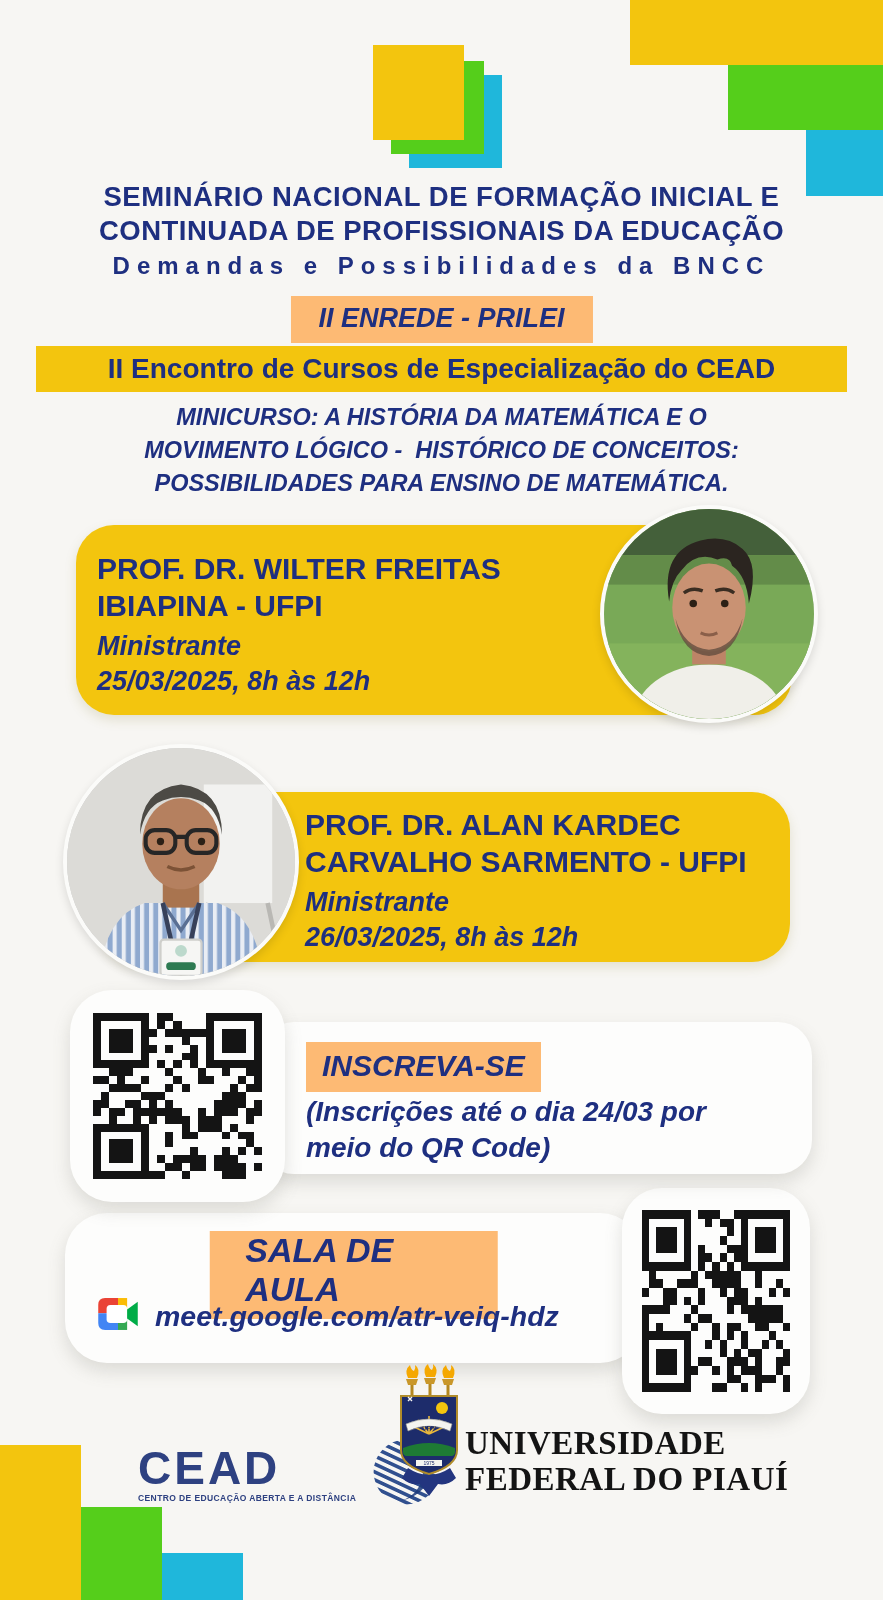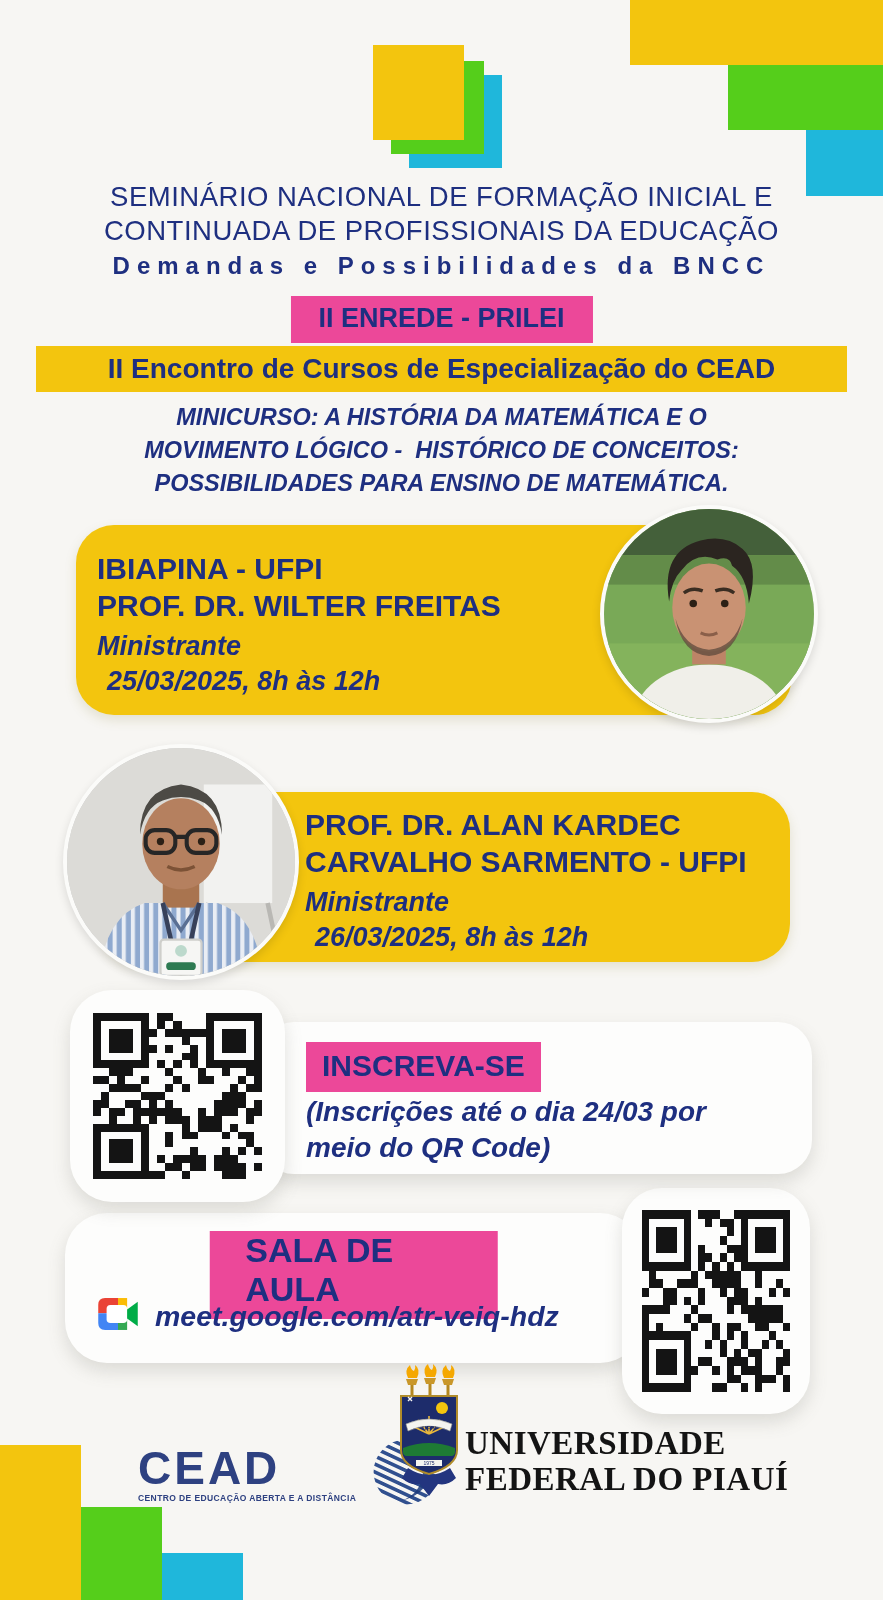--- a/index.html
+++ b/index.html
@@ -4,38 +4,38 @@
 <style>
   html,body{margin:0;padding:0;background:#e9e9e6;}
   .poster{
     position:relative;width:883px;height:1600px;margin:0 auto;
     background:#f7f6f3;overflow:hidden;
     font-family:"Liberation Sans", sans-serif;color:#1e2f80;
   }
   
   .dec{position:absolute;}
   
-  .title-line{position:absolute;left:0;width:100%;text-align:center;font-weight:400;
+  .title-line{position:absolute;left:0;width:100%;text-align:center;font-weight:700;
     font-size:27.5px;letter-spacing:.5px;color:#1e2f80;}
   .subtitle{position:absolute;left:0;width:100%;text-align:center;font-weight:800;
     font-size:24px;letter-spacing:7px;color:#1e2f80;}
-  .chip{background:#ec4899;color:#1e2f80;font-weight:800;display:inline-block;}
+  .chip{background:#fdba74;color:#1e2f80;font-weight:800;display:inline-block;font-style:italic;}
   .badge-enrede{position:absolute;left:50%;transform:translateX(-50%);top:296px;
     font-size:27px;padding:7px 28px 9px;}
   .banner-encontro{position:absolute;left:36px;right:36px;top:346px;height:46px;
     background:#f3c50e;display:flex;align-items:center;justify-content:center;
     font-weight:800;font-size:28px;color:#1e2f80;}
   .mini-line{position:absolute;left:0;width:100%;text-align:center;font-style:italic;
     font-weight:800;font-size:23.5px;color:#1e2f80;white-space:pre-wrap;}
   
   .card-yellow{position:absolute;background:#f3c50e;border-radius:38px;
     box-shadow:0 5px 12px rgba(140,125,50,.18);}
   .spk-name{font-weight:800;font-size:30px;line-height:37px;color:#1e2f80;}
   .spk-role{font-style:italic;font-weight:600;font-size:27px;color:#1e2f80;margin-top:7px;}
-  .spk-date{font-style:italic;font-weight:800;font-size:27px;color:#1e2f80;margin-top:4px;margin-left:10px;}
+  .spk-date{font-style:italic;font-weight:800;font-size:27px;color:#1e2f80;margin-top:4px;}
   .photo{position:absolute;border-radius:50%;overflow:hidden;border:4px solid #fbfbf9;
     box-shadow:0 4px 10px rgba(0,0,0,.12);background:#ccc;}
   .photo svg{display:block;width:100%;height:100%;}
   
   .card-white{position:absolute;background:#fdfdfc;border-radius:38px;
     box-shadow:0 8px 18px rgba(110,110,100,.20);}
   .qr{position:absolute;display:grid;}
   .qr div{background:transparent;}
   .qr div.d{background:#141414;}
   .note-line{font-style:italic;font-weight:600;font-size:28px;color:#1e2f80;line-height:36px;}
@@ -71,22 +71,22 @@
   <div class="chip badge-enrede">II ENREDE - PRILEI</div>
 
   <div class="banner-encontro">II Encontro de Cursos de Especialização do CEAD</div>
 
   <div class="mini-line" style="top:404px;">MINICURSO: A HISTÓRIA DA MATEMÁTICA E O</div>
   <div class="mini-line" style="top:437px;">MOVIMENTO LÓGICO -  HISTÓRICO DE CONCEITOS:</div>
   <div class="mini-line" style="top:470px;">POSSIBILIDADES PARA ENSINO DE MATEMÁTICA.</div>
 
   <div class="card-yellow" style="left:76px;top:525px;width:716px;height:190px;">
     <div style="position:absolute;left:21px;top:25px;">
+      <div class="spk-name">PROF. DR. WILTER FREITAS</div>
       <div class="spk-name">IBIAPINA - UFPI</div>
-      <div class="spk-name">PROF. DR. WILTER FREITAS</div>
       <div class="spk-role">Ministrante</div>
       <div class="spk-date">25/03/2025, 8h às 12h</div>
     </div>
   </div>
   <div class="photo" style="left:600px;top:505px;width:210px;height:210px;">
     <svg viewBox="0 0 100 100">
       <rect width="100" height="100" fill="#79a957"></rect>
       <rect width="100" height="22" fill="#44603a"></rect>
       <rect y="22" width="100" height="14" fill="#638c49"></rect>
       <rect y="64" width="100" height="36" fill="#84b35c"></rect>

